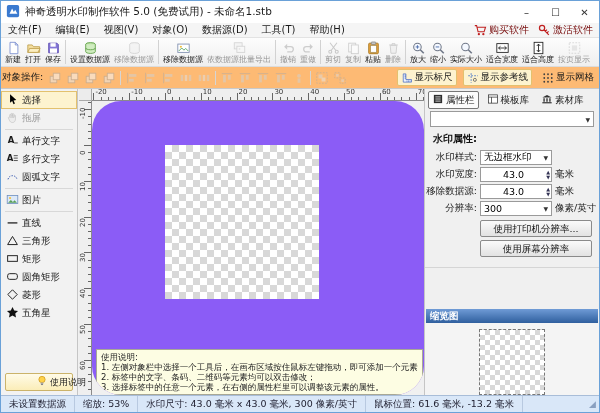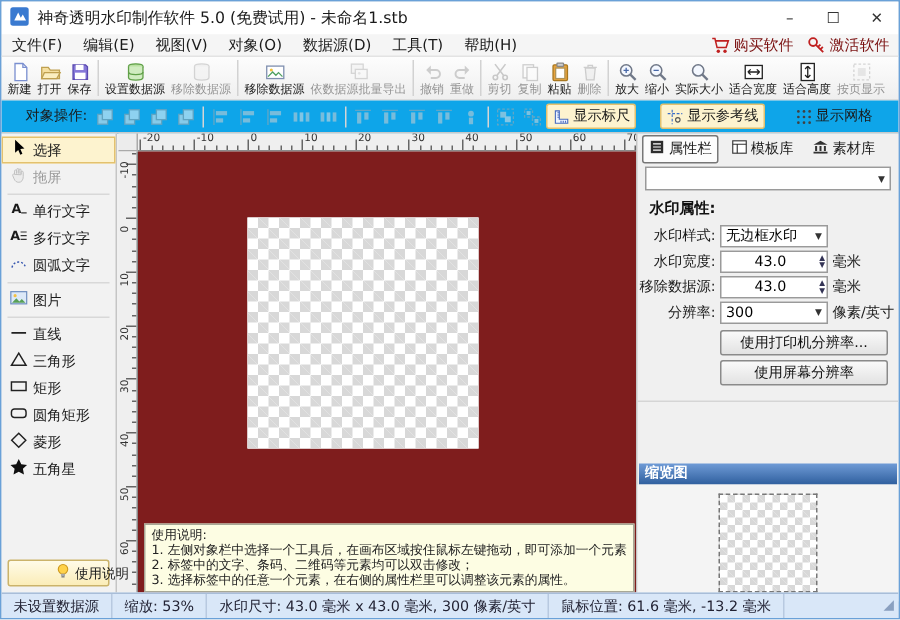--- a/index.html
+++ b/index.html
@@ -21,25 +21,25 @@
 
   
   .toolbar1 { height:29px; background:linear-gradient(#fdfdfd,#efefef); border-bottom:1px solid #dcdcdc; display:flex; align-items:center; padding:0 2px; overflow:hidden; }
   .tbtn { display:flex; flex-direction:column; align-items:center; justify-content:center; padding:0 2px; gap:0px; }
   .tbtn .tlabel { font-size:8px; color:#1a1a1a; line-height:9px; white-space:nowrap; }
   .tbtn svg { display:block; height:14px; }
   .tbtn.disabled { filter:grayscale(1); opacity:.45; }
   .tsep { width:1px; height:24px; background:#d2d2d2; margin:0 2px; flex:0 0 auto; }
 
   
-  .toolbar2 { height:22px; background:#0ea5e9; border-bottom:1px solid #c9c9c9; display:flex; align-items:center; padding:0 16px; }
+  .toolbar2 { height:22px; background:#fdba74; border-bottom:1px solid #c9c9c9; display:flex; align-items:center; padding:0 1px; }
   .obj-label { font-size:9.5px; color:#1a1a1a; margin-right:3px; white-space:nowrap; }
   .oicon { width:18px; height:18px; display:flex; align-items:center; justify-content:center; opacity:.85; }
   .osep { width:1px; height:14px; background:#d5d5d5; margin:0 2px; }
-  .view-toggles { margin-left:auto; display:flex; gap:16px; }
+  .view-toggles { margin-left:auto; display:flex; gap:6px; }
   .vtoggle { display:flex; align-items:center; gap:2px; padding:1px 3px; font-size:9.5px; color:#1a1a1a; border:1px solid transparent; white-space:nowrap; }
   .vtoggle.active { background:#fdf3cf; border-color:#e3c16e; border-radius:2px; }
   .vtoggle svg { display:block; }
 
   
   .main { position:absolute; top:88px; left:0; right:0; bottom:17px; }
 
   .toolpanel { position:absolute; left:0; top:0; bottom:0; width:77px; background:#f2f2f2; border-right:1px solid #c5c5c5; padding-top:2px; }
   .tool { display:flex; align-items:center; gap:3px; height:18px; padding-left:4px; font-size:9.5px; color:#1a1a1a; border:1px solid transparent; white-space:nowrap; }
   .tool.selected { background:#fdf3cf; border-color:#e3c16e; }
@@ -53,21 +53,21 @@
   .corner { position:absolute; left:0; top:0; width:13px; height:12px; background:#ececec; border-right:1px solid #aaa; border-bottom:1px solid #aaa; }
   .hruler { position:absolute; left:13px; top:0; right:0; height:12px; background:#efefef; border-bottom:1px solid #8a8a8a; overflow:hidden; }
   .vruler { position:absolute; left:0; top:12px; width:13px; bottom:0; background:#efefef; border-right:1px solid #8a8a8a; overflow:hidden; }
   .htick { position:absolute; bottom:0; width:1px; height:3px; background:#666; }
   .htick.major { height:7px; }
   .hlabel { position:absolute; top:0; font-size:7px; color:#333; line-height:7px; }
   .vtick { position:absolute; right:0; height:1px; width:3px; background:#666; }
   .vtick.major { width:7px; }
   .vlabel { position:absolute; left:0; font-size:7px; color:#333; transform:rotate(-90deg); transform-origin:4px 4px; white-space:nowrap; }
 
-  .canvasarea { position:absolute; left:13px; top:12px; right:0; bottom:0; background:#7f1d1d; overflow:hidden; }
+  .canvasarea { position:absolute; left:13px; top:12px; right:0; bottom:0; background:#8b5cf6; overflow:hidden;border-radius:29px; }
   .checker { background-color:#fff;
     background-image:
       linear-gradient(45deg,#d8d8d8 25%,transparent 25%,transparent 75%,#d8d8d8 75%),
       linear-gradient(45deg,#d8d8d8 25%,#ffffff 25%,#ffffff 75%,#d8d8d8 75%);
     background-position:0 0,7px 7px; background-size:14px 14px; }
   .artboard { position:absolute; left:73px; top:44px; width:154px; height:154px; }
   .instructions { position:absolute; left:4px; right:1px; bottom:0; background:#fdfde3; border:1px solid #a8a896; padding:2px 4px; }
   .instructions .ititle, .instructions .iline { font-size:8.5px; line-height:10px; color:#222; white-space:nowrap; overflow:hidden; }
 
   

